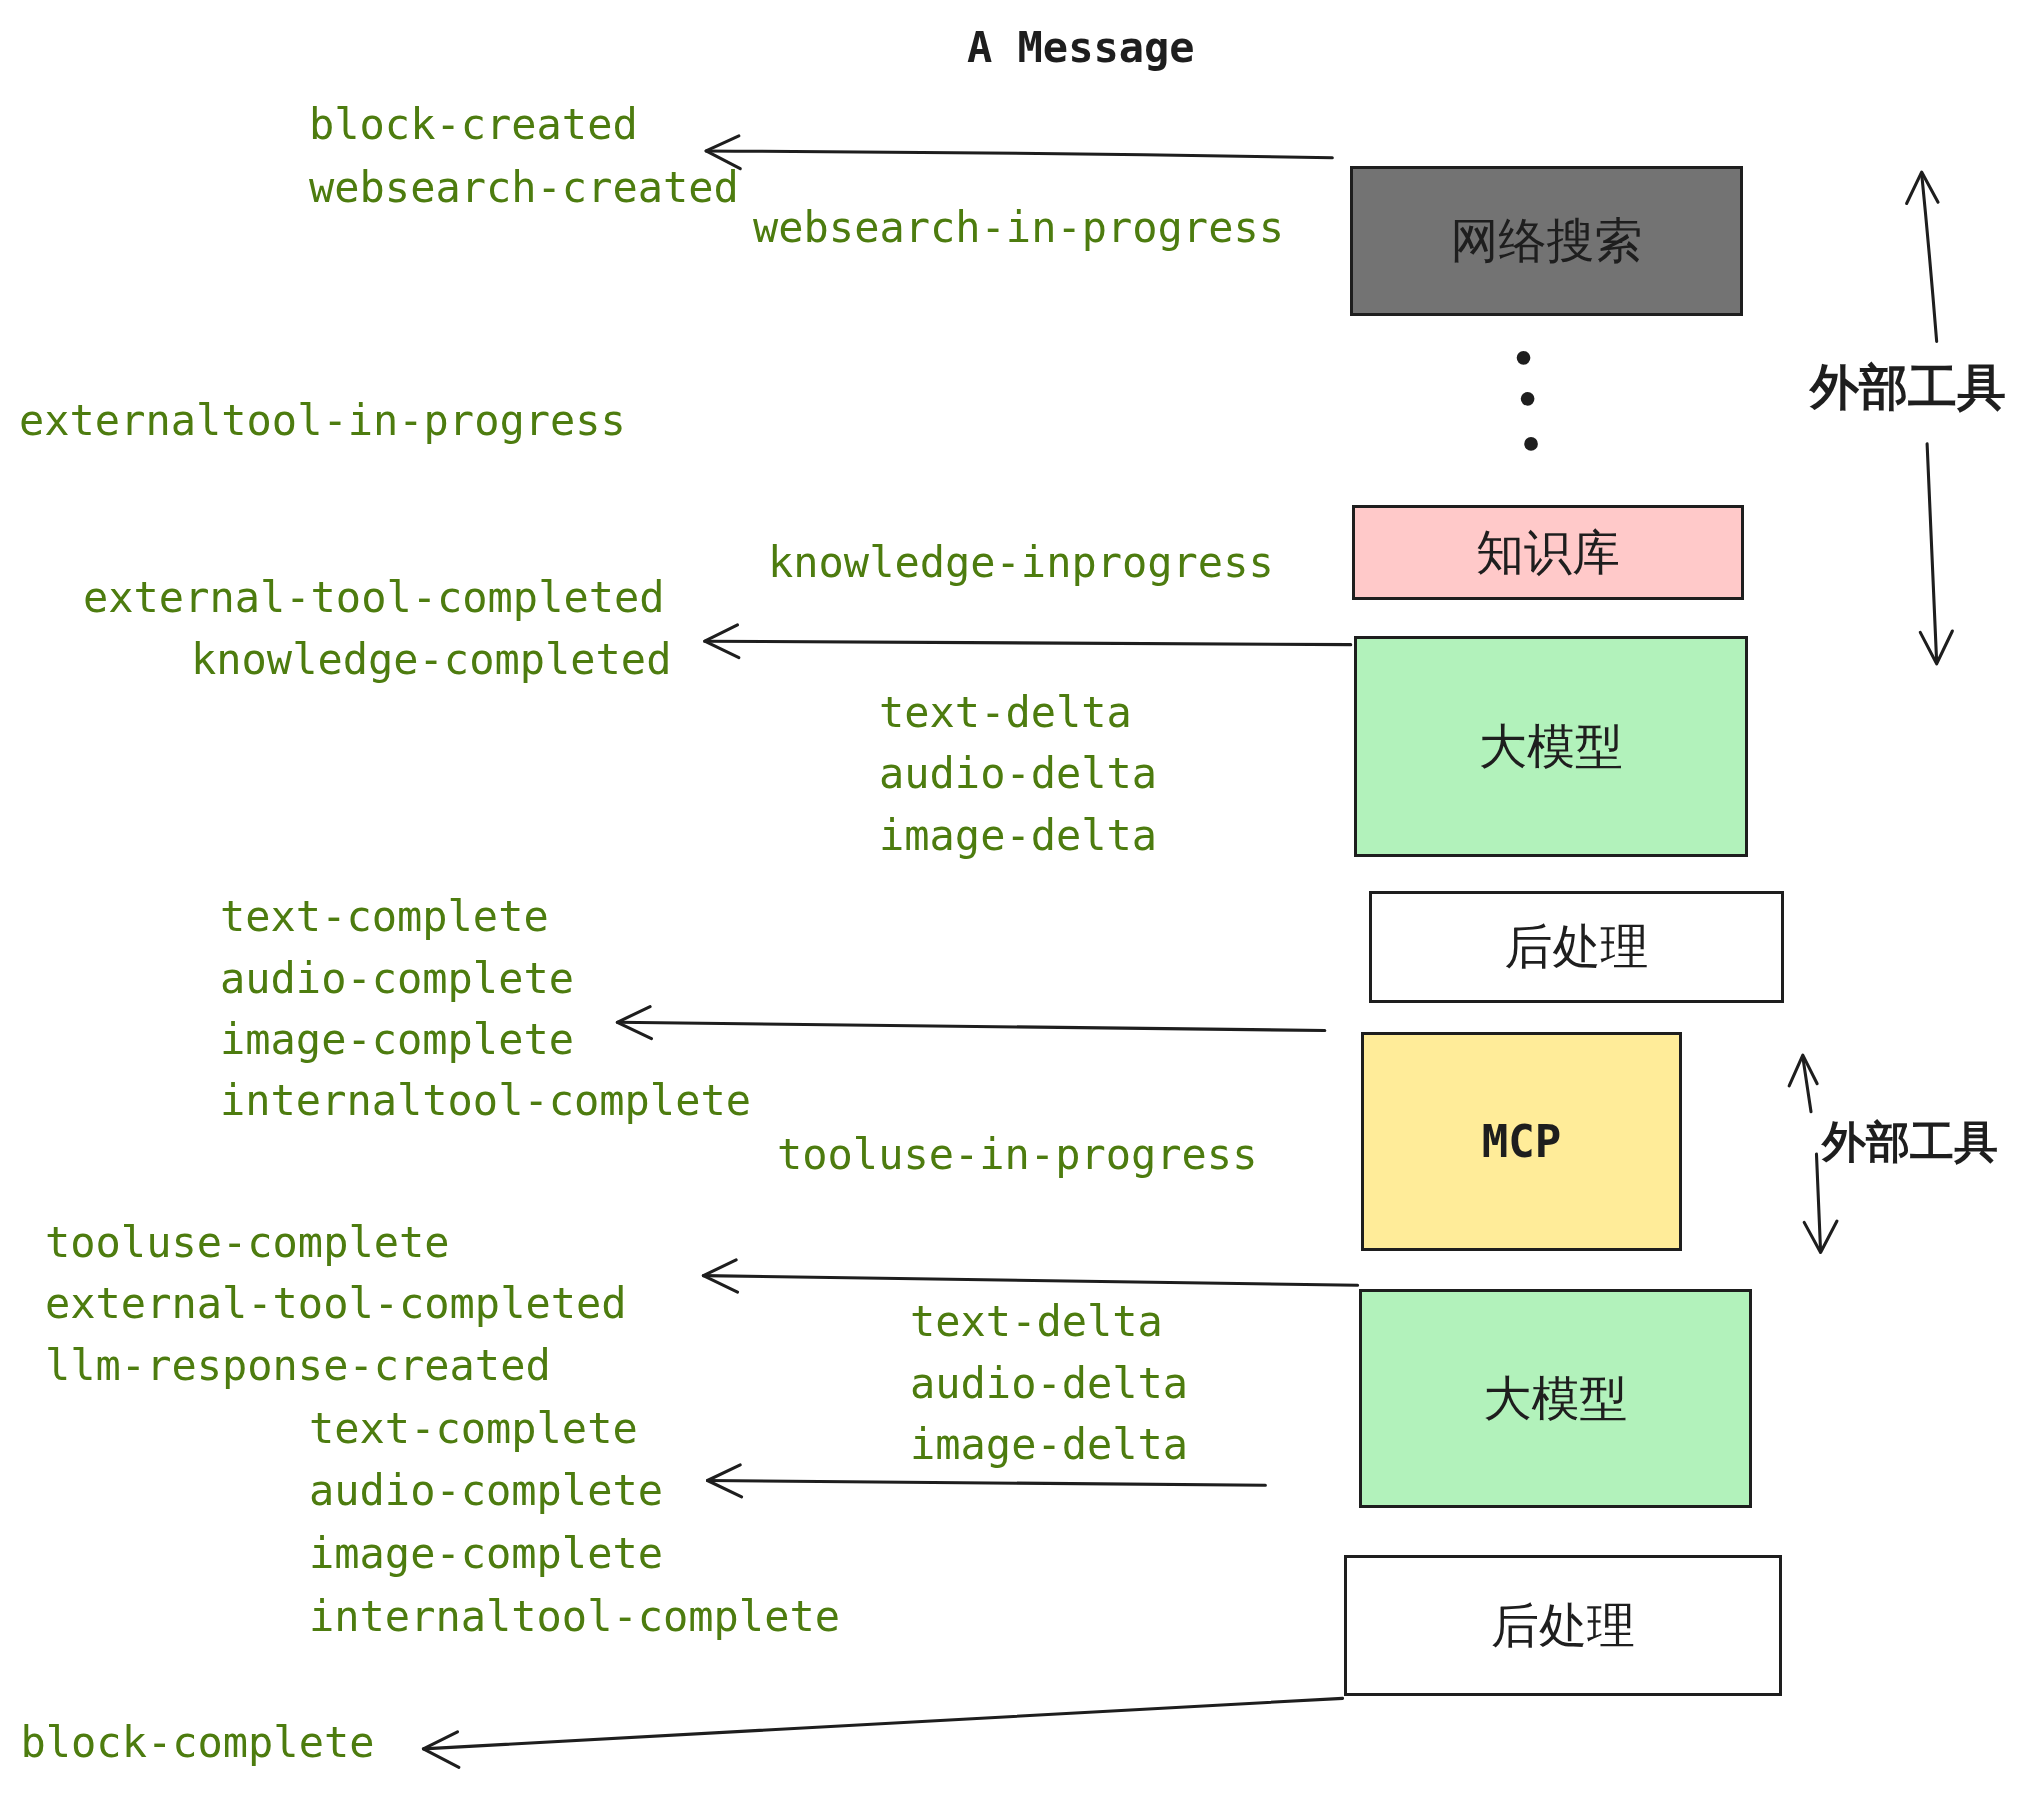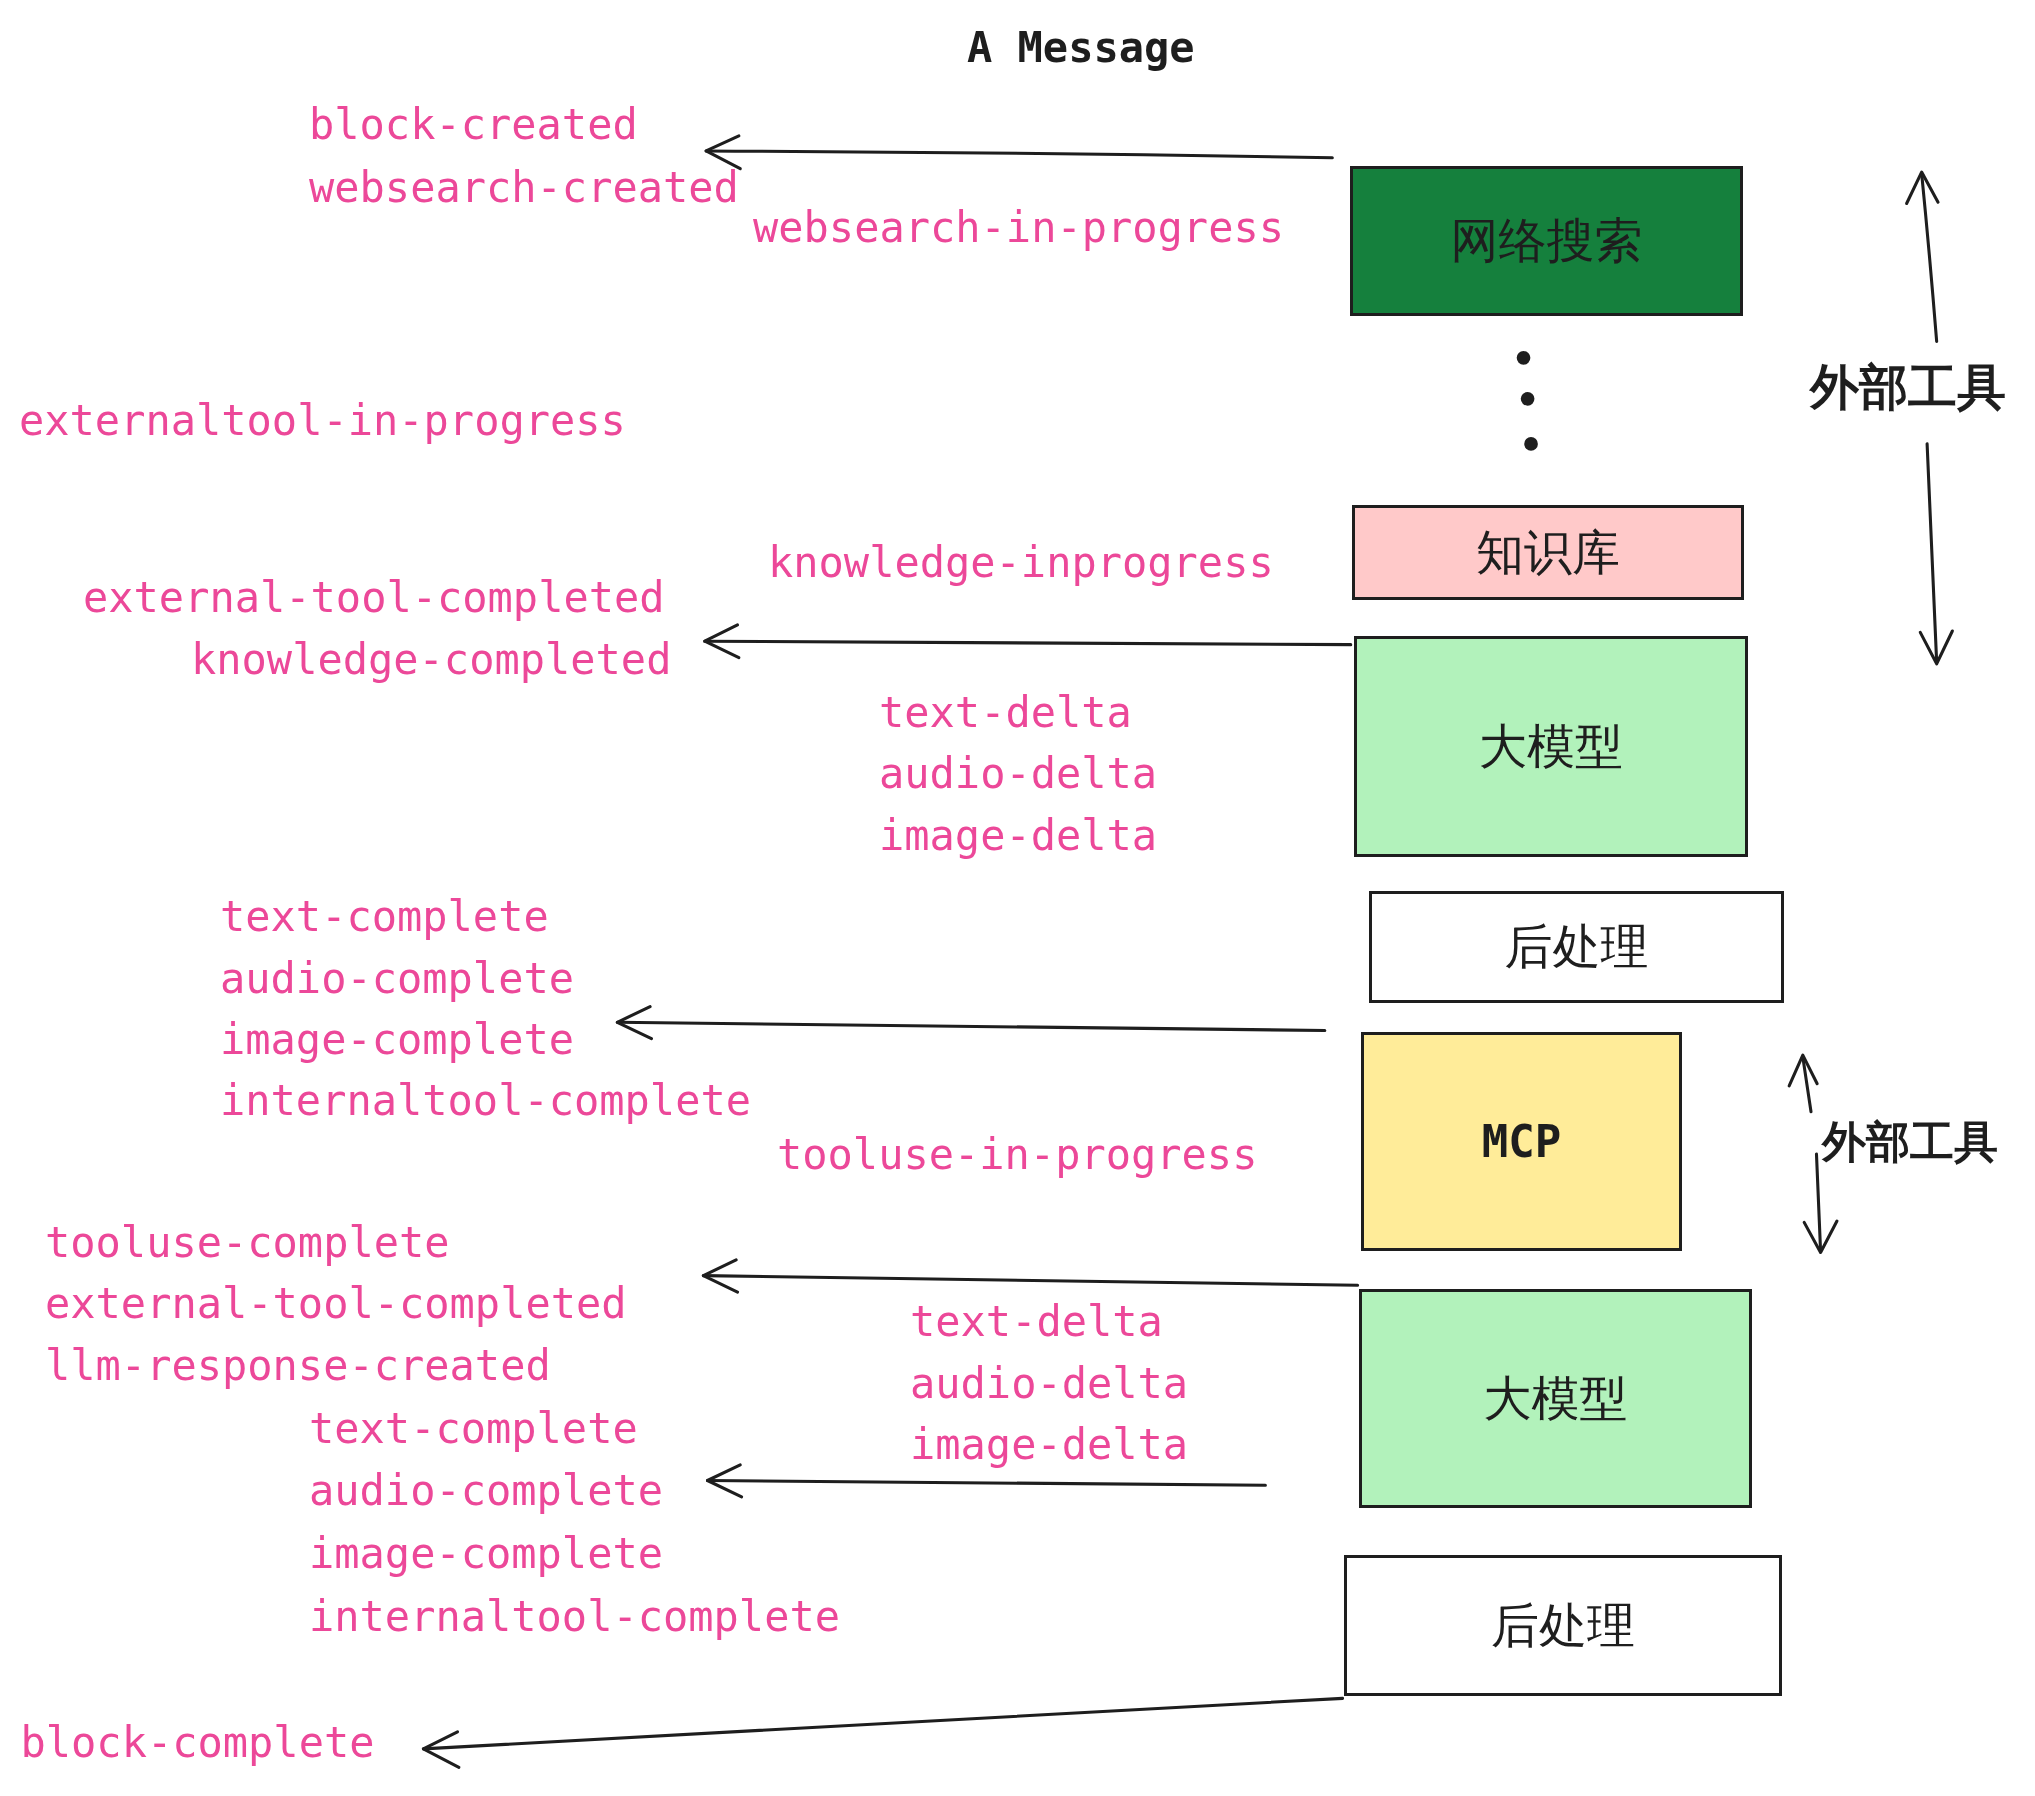--- a/index.html
+++ b/index.html
@@ -10,21 +10,21 @@
     overflow:hidden;
     font-family:"DejaVu Sans Mono", monospace;
     color:#1e1e1e;
     padding-left:24px;
   }
   .ev{
     position:absolute;
     font-size:42px;
     line-height:45px;
     white-space:nowrap;
-    color:#ec4899;
+    color:#4d7c0f;
   }
   #title{position:absolute;left:967px;top:23px;font-size:42px;font-weight:600;white-space:nowrap;}
   .box{
     position:absolute;
     border:3.4px solid #1e1e1e;
     display:flex;align-items:center;justify-content:center;
     box-sizing:border-box;
   }
   .box .box-label{
     font-family:"Liberation Sans", sans-serif;
@@ -109,21 +109,21 @@
   <div class="ev" id="lbl-llm-response-created">llm-response-created</div>
   <div class="ev" id="lbl-text-delta-2">text-delta</div>
   <div class="ev" id="lbl-audio-delta-2">audio-delta</div>
   <div class="ev" id="lbl-image-delta-2">image-delta</div>
   <div class="ev" id="lbl-text-complete-2">text-complete</div>
   <div class="ev" id="lbl-audio-complete-2">audio-complete</div>
   <div class="ev" id="lbl-image-complete-2">image-complete</div>
   <div class="ev" id="lbl-internaltool-complete-2">internaltool-complete</div>
   <div class="ev" id="lbl-block-complete">block-complete</div>
 
-  <div class="box" id="box-websearch" style="background-color: #15803d;">
+  <div class="box" id="box-websearch" style="background-color: #737373;">
     <span class="box-label">网络搜索</span>
   </div>
   <div class="box" id="box-knowledge" style="background-color: rgb(255, 201, 201);">
     <span class="box-label">知识库</span>
   </div>
   <div class="box" id="box-llm1" style="background-color: rgb(178, 242, 187);">
     <span class="box-label">大模型</span>
   </div>
   <div class="box" id="box-post1" style="background-color: rgb(255, 255, 255);">
     <span class="box-label">后处理</span>

